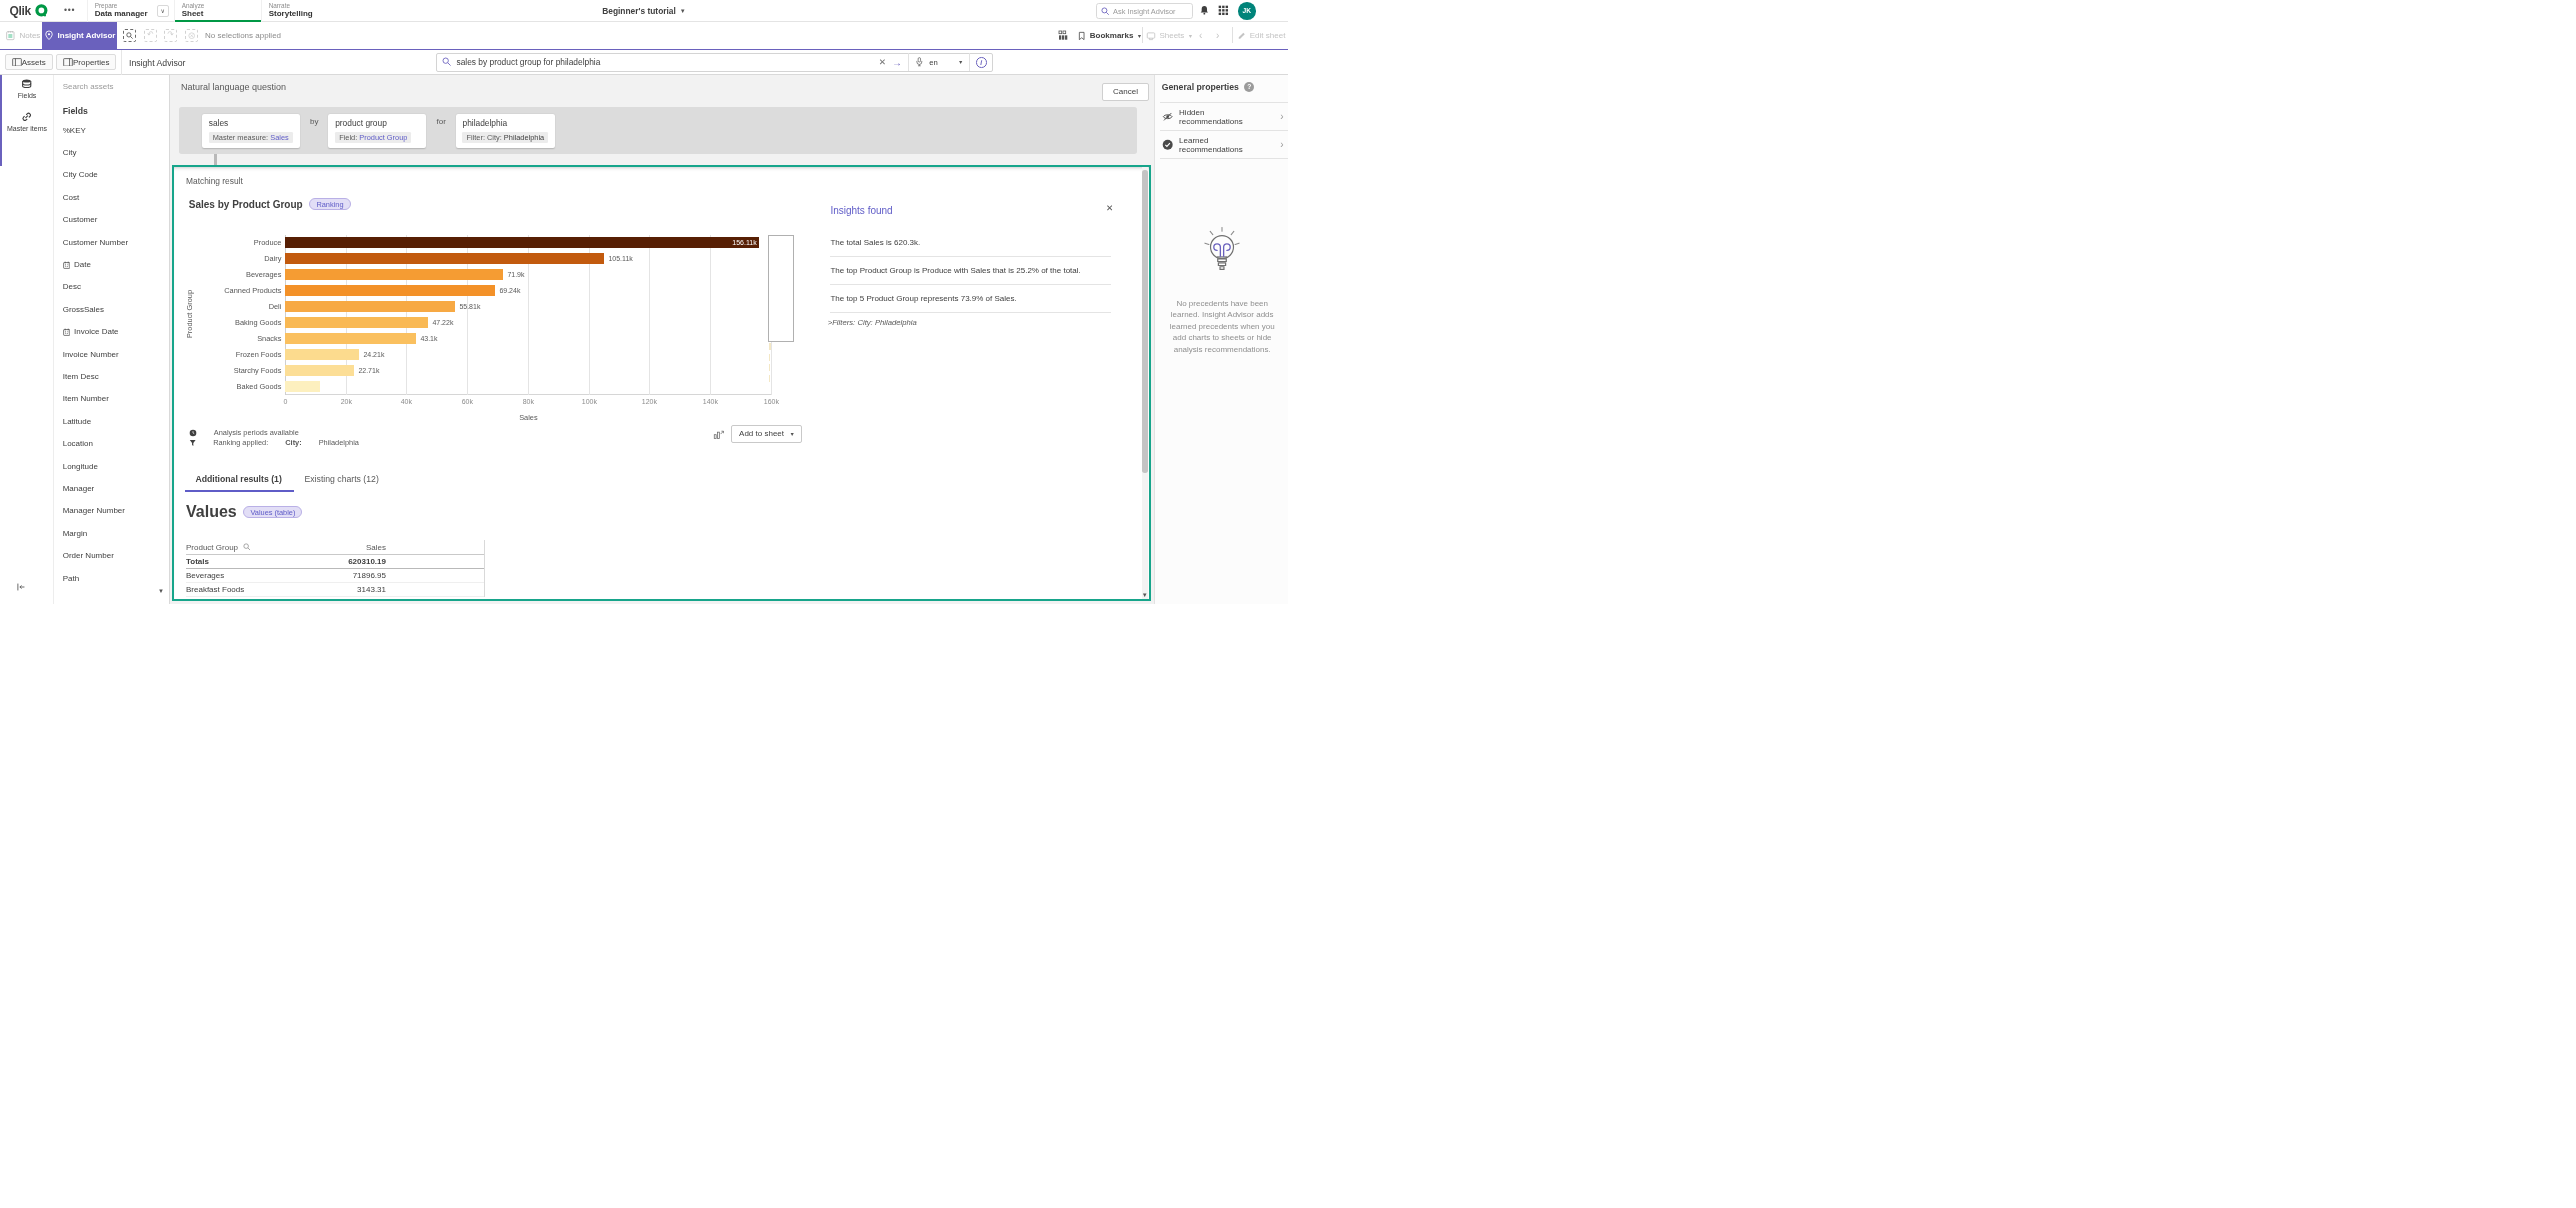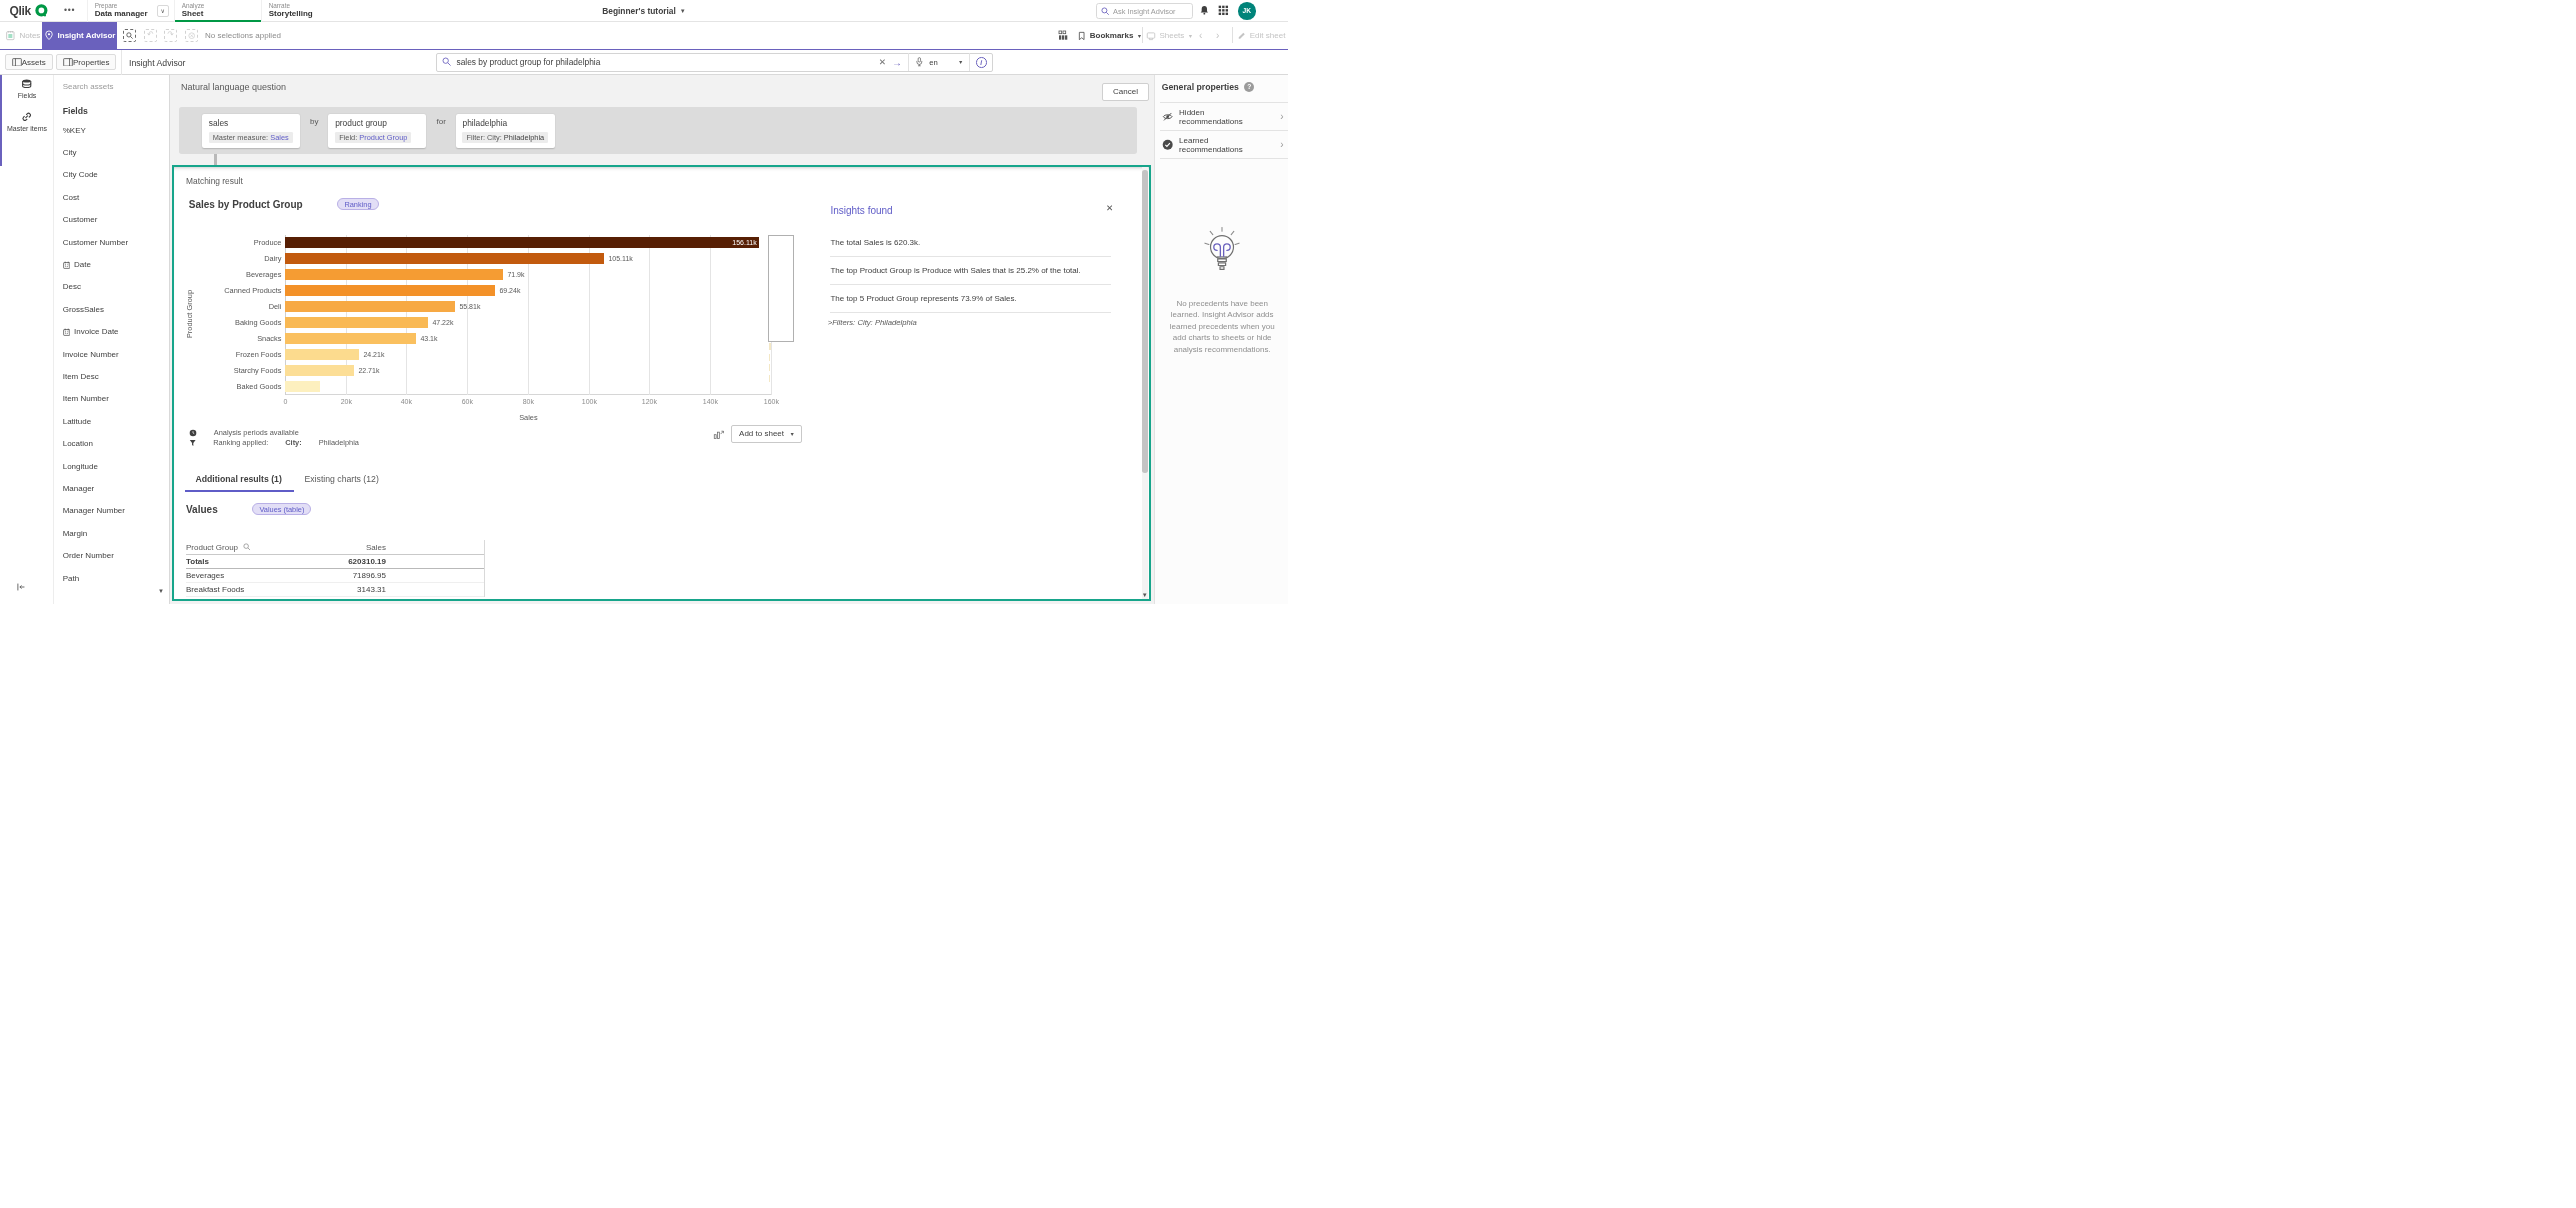--- a/index.html
+++ b/index.html
@@ -88,21 +88,21 @@
   .nl-chip .val.plain{color:#404040;}
 
   
   #result-box{position:absolute;left:172px;top:165px;width:979px;height:436px;background:#fff;border:2px solid #17A58B;box-shadow:inset 0 3.4px 4px -3.4px rgba(0,0,0,0.3);overflow:hidden;}
   #matching-label{position:absolute;left:12px;top:8.7px;font-size:8.4px;color:#595959;}
 
   
   #chart-card{position:absolute;left:9.4px;top:25.5px;width:622px;height:263px;}
   #chart-title-row{position:absolute;left:5.4px;top:5.4px;display:flex;align-items:center;gap:6.7px;}
   #chart-title{font-size:10px;font-weight:700;color:#404040;}
-  .pill{background:#E2DEF6;border:0.7px solid #B9B0E6;border-radius:6px;color:#5F5CC7;font-size:7.4px;padding:0.7px 6px;margin-left:28px;}
+  .pill{background:#E2DEF6;border:0.7px solid #B9B0E6;border-radius:6px;color:#5F5CC7;font-size:7.4px;padding:0.7px 6px;}
   #ylab-vert{position:absolute;left:1.3px;top:42px;height:160px;display:flex;align-items:center;}
   #ylab-vert span{writing-mode:vertical-rl;transform:rotate(180deg);font-size:7.4px;color:#595959;}
   #ylabels{position:absolute;left:0;top:42px;width:98px;}
   #ylabels .yl{height:16px;display:flex;align-items:center;justify-content:flex-end;font-size:7.4px;color:#555;}
   #plot{position:absolute;left:102px;top:42px;width:486px;height:160px;border-bottom:0.7px solid #d6d6d6;}
   .gridline{position:absolute;top:0;width:0.7px;height:160px;background:#e4e4e4;}
   .gridline.zero{background:#cfcfcf;}
   .bar-row{position:relative;height:16px;}
   .bar{position:absolute;left:0;top:2.7px;height:10.4px;display:flex;align-items:center;justify-content:flex-end;}
   .bar .inlabel{color:#fff;font-size:7px;padding-right:2.7px;}
@@ -129,21 +129,21 @@
   #insight-items{position:absolute;left:9.4px;top:32px;width:281px;}
   .insight-item{height:28px;display:flex;align-items:center;border-bottom:0.7px solid #e4e4e4;font-size:8px;color:#404040;}
   #insights-note{position:absolute;left:6.7px;top:121px;font-size:7.7px;font-style:italic;color:#595959;}
 
   
   #tabs{position:absolute;left:10.7px;top:303px;display:flex;}
   .tab{position:relative;padding:4px 12px 8px 10.7px;font-size:8.7px;color:#595959;}
   .tab.active{color:#404040;font-weight:700;}
   .tab.active::after{content:"";position:absolute;left:0;bottom:0;width:100%;height:2px;background:#5F5CC7;}
   #values-head{position:absolute;left:12px;top:336px;display:flex;align-items:center;gap:6.7px;}
-  #values-title{font-size:10px;font-weight:700;color:#404040;}
+  #values-title{font-size:16px;font-weight:700;color:#404040;}
   #values-table{position:absolute;left:12px;top:373px;width:299px;border-right:0.7px solid #d9d9d9;}
   .vt-row{display:flex;align-items:center;height:14px;font-size:8px;color:#404040;padding-right:98px;}
   .vt-row .c1{width:111px;display:flex;align-items:center;gap:5.4px;}
   .vt-row .c2{width:90px;text-align:right;}
   .vt-header{color:#595959;border-bottom:0.7px solid #c9c9c9;height:15.4px;}
   .vt-total{font-weight:700;border-bottom:0.7px solid #b9b9b9;}
   .vt-plain{border-bottom:0.7px solid #efefef;}
 
   
   #rb-scroll-track{position:absolute;right:1.3px;top:0;width:5.4px;height:432px;background:#f3f3f3;}

